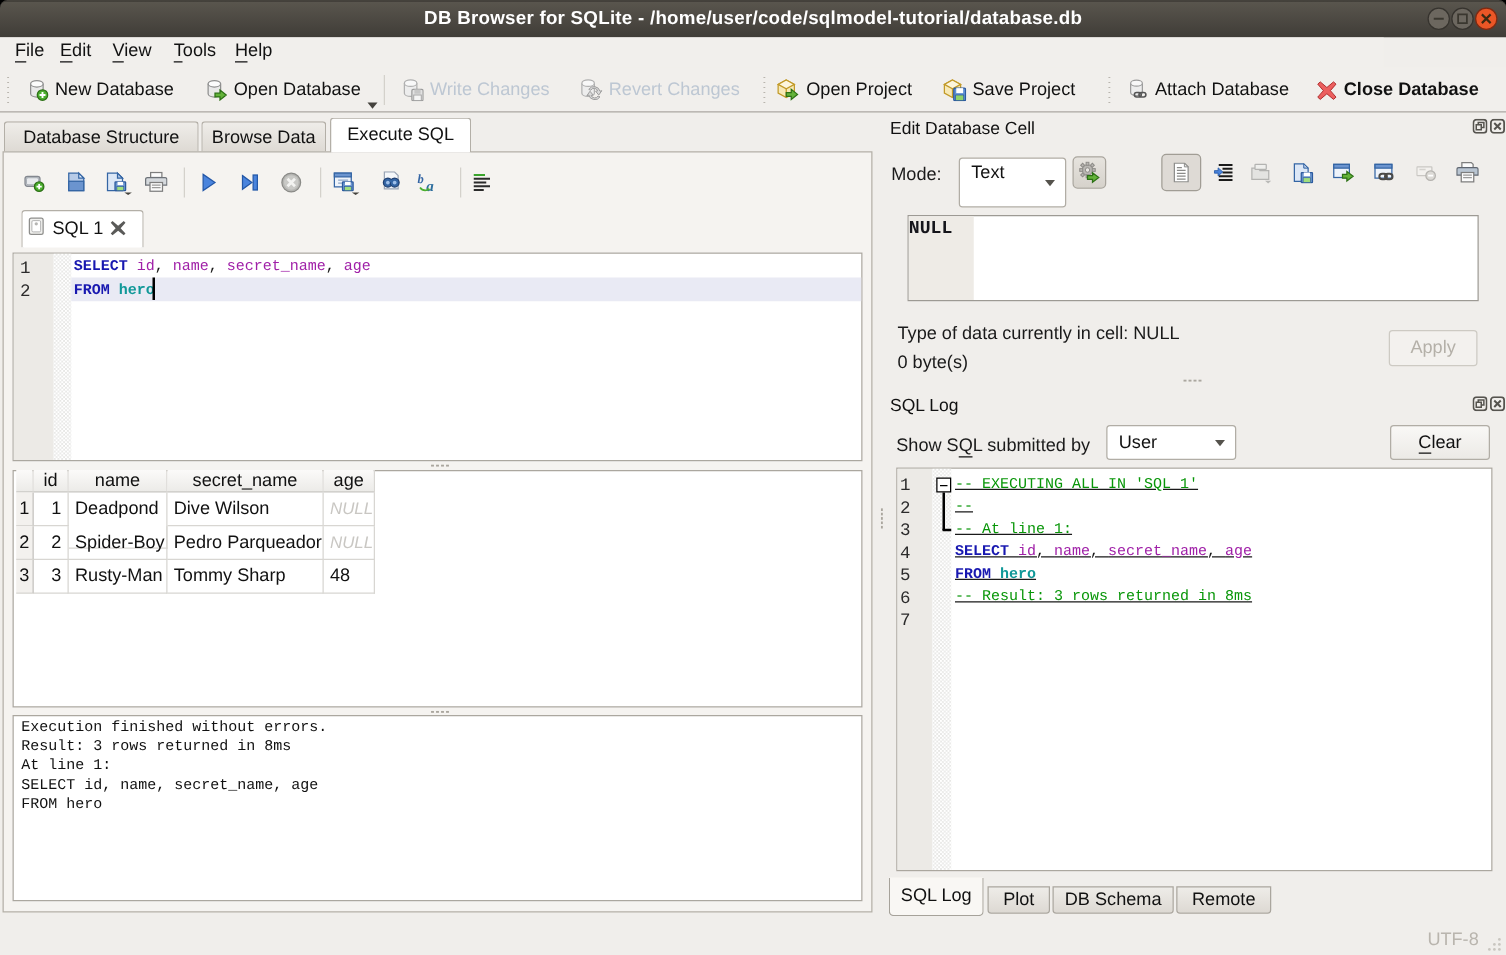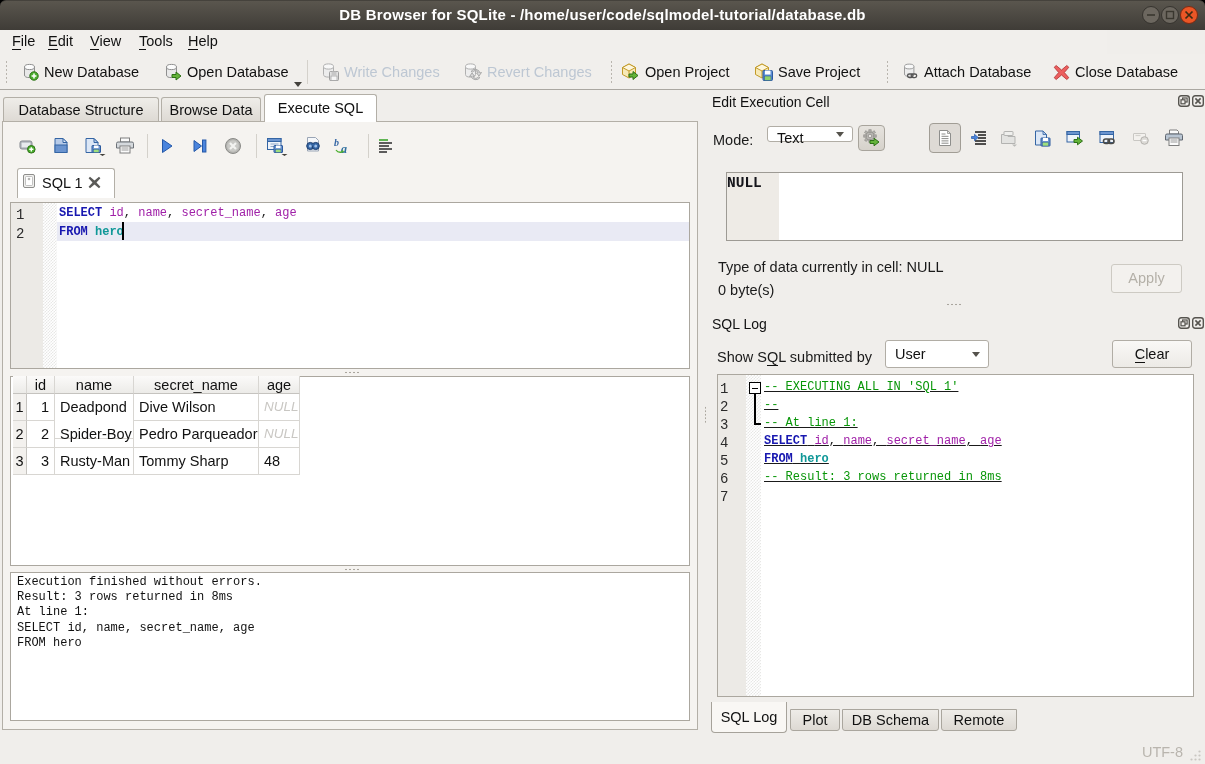--- a/index.html
+++ b/index.html
@@ -164,21 +164,21 @@
   <div class="tgrip" style="left:886px;"></div>
   <div class="tbtn" style="left:901px;">
     <svg width="18" height="18" viewBox="0 0 18 18">
       <path d="M3.5 3.5 v7.5 a4.7 2.4 0 0 0 9.4 0 v-7.5" fill="#ededed" stroke="#9d9d9d"></path>
       <ellipse cx="8.2" cy="3.5" rx="4.7" ry="2.4" fill="#f8f8f8" stroke="#9d9d9d"></ellipse>
       <rect x="6.5" y="11" width="5.5" height="3.6" rx="1.8" fill="none" stroke="#555" stroke-width="1.3"></rect>
       <rect x="10.2" y="11" width="5.5" height="3.6" rx="1.8" fill="none" stroke="#555" stroke-width="1.3"></rect>
     </svg>
       <span>Attach Database</span>
     </div>
-  <div class="tbtn" style="left:1053px;">
+  <div class="tbtn" style="left:1053px;font-weight:bold;">
     <svg width="17" height="17" viewBox="0 0 17 17">
       <path d="M3.2 1.5 L8.5 6 13.8 1.5 15.8 3.3 11.3 8.5 15.8 13.7 13.8 15.5 8.5 11 3.2 15.5 1.2 13.7 5.7 8.5 1.2 3.3 z" fill="#ec5f5f" stroke="#b02f2f" stroke-width="0.8"></path>
     </svg>
       <span>Close Database</span>
     </div>
 </div>
 
 <div class="abs tab" style="left:3px; top:97px; width:156px; height:25px; line-height:24px; background:linear-gradient(#efede9,#ddd9d3);">Database Structure</div>
 <div class="abs tab" style="left:161px; top:97px; width:100px; height:25px; line-height:24px; background:linear-gradient(#efede9,#ddd9d3);">Browse Data</div>
 <div class="abs tab active" style="left:264px; top:94px; width:113px; height:28px; line-height:27px; z-index:3;">Execute SQL</div>
@@ -302,42 +302,42 @@
   <div class="abs gcell" style="left:246px; top:72px; width:41px; height:27px;">48</div>
 </div>
 
 <div class="abs whitebox" style="left:10px; top:572px; width:680px; height:149px;"></div>
 <div class="abs mono" style="left:17px; top:575px; font-size:12px; line-height:15.2px; white-space:pre; color:#111;">Execution finished without errors.
 Result: 3 rows returned in 8ms
 At line 1:
 SELECT id, name, secret_name, age
 FROM hero</div>
 
-<div class="abs" style="left:712px; top:94px; font-size:14px; color:#111;">Edit Execution Cell</div>
+<div class="abs" style="left:712px; top:94px; font-size:14px; color:#111;">Edit Database Cell</div>
 <svg class="abs" style="left:1178px; top:95px;" width="12" height="12" viewBox="0 0 12 12">
   <rect x="0.7" y="0.7" width="10.6" height="10.6" rx="2.5" fill="none" stroke="#56544f" stroke-width="1.4"></rect>
   <rect x="4.6" y="3" width="4.5" height="4" fill="none" stroke="#56544f" stroke-width="1.2"></rect>
   <rect x="3" y="4.8" width="4" height="4" fill="#f0eeeb" stroke="#56544f" stroke-width="1.2"></rect>
 </svg>
 <svg class="abs" style="left:1192px; top:95px;" width="12" height="12" viewBox="0 0 12 12">
   <rect x="0.7" y="0.7" width="10.6" height="10.6" rx="2.5" fill="none" stroke="#56544f" stroke-width="1.4"></rect>
   <path d="M3.4 3.4 L8.6 8.6 M8.6 3.4 L3.4 8.6" stroke="#56544f" stroke-width="1.6"></path>
 </svg>
 <svg class="abs" style="left:1178px; top:317px;" width="12" height="12" viewBox="0 0 12 12">
   <rect x="0.7" y="0.7" width="10.6" height="10.6" rx="2.5" fill="none" stroke="#56544f" stroke-width="1.4"></rect>
   <rect x="4.6" y="3" width="4.5" height="4" fill="none" stroke="#56544f" stroke-width="1.2"></rect>
   <rect x="3" y="4.8" width="4" height="4" fill="#f0eeeb" stroke="#56544f" stroke-width="1.2"></rect>
 </svg>
 <svg class="abs" style="left:1192px; top:317px;" width="12" height="12" viewBox="0 0 12 12">
   <rect x="0.7" y="0.7" width="10.6" height="10.6" rx="2.5" fill="none" stroke="#56544f" stroke-width="1.4"></rect>
   <path d="M3.4 3.4 L8.6 8.6 M8.6 3.4 L3.4 8.6" stroke="#56544f" stroke-width="1.6"></path>
 </svg>
 
 <div class="abs" style="left:713px; top:132px; font-size:14.5px;">Mode:</div>
-<div class="abs combo" style="left:767px; top:126px; width:86px; height:16px; line-height:22px;"><span style="margin-left:9px;">Text</span><span class="arrow"></span></div>
+<div class="abs combo" style="left:767px; top:126px; width:86px; height:40px; line-height:22px;"><span style="margin-left:9px;">Text</span><span class="arrow"></span></div>
 <div class="abs" style="left:858px; top:125px; width:27px; height:26px; background:linear-gradient(#e6e3de,#d6d2cb); border:1px solid #a8a49c; border-radius:4px;"></div>
 <svg class="abs" style="left:862px; top:129px;" width="19" height="19" viewBox="0 0 19 19">
   <g fill="#b9b7b3" stroke="#8e8c88" stroke-width="0.8">
     <circle cx="8" cy="7" r="4.2"></circle>
     <g>
       <rect x="6.9" y="0.8" width="2.2" height="2.4"></rect>
         <rect x="6.9" y="10.8" width="2.2" height="2.4"></rect>
       <rect x="1.8" y="5.9" width="2.4" height="2.2"></rect>
         <rect x="11.8" y="5.9" width="2.4" height="2.2"></rect>
       <rect x="3" y="2.1" width="2.2" height="2.2" transform="rotate(45 4.1 3.2)"></rect>

